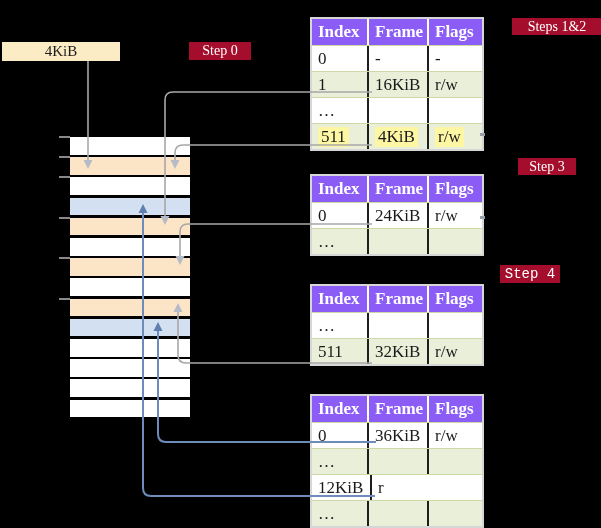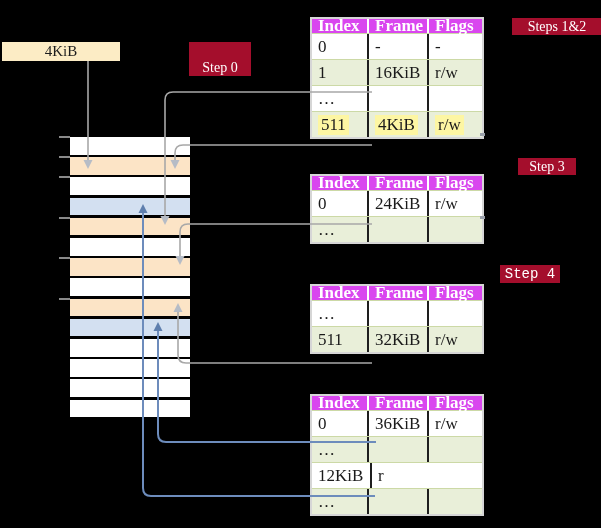--- a/index.html
+++ b/index.html
@@ -4,34 +4,34 @@
 <style>
   html,body{margin:0;padding:0;background:#000;}
   #canvas{position:relative;width:601px;height:528px;background:#000;overflow:hidden;
           font-family:"Liberation Serif","DejaVu Serif",serif;}
   
   #page-box{position:absolute;left:2px;top:42px;width:118px;height:19px;background:#fcecc5;
             display:flex;align-items:center;justify-content:center;color:#1c1c1c;font-size:15px;}
   
   .badge{position:absolute;background:#a40e2c;color:#fff;border-radius:0;
          display:flex;align-items:center;justify-content:center;font-size:14px;}
-  #badge-step0{left:189px;top:42px;width:62px;height:34px;align-items:flex-end;}
+  #badge-step0{left:189px;top:42px;width:62px;height:18px;}
   #badge-steps12{left:512px;top:18px;width:90px;height:17px;}
   #badge-step3{left:518px;top:158px;width:58px;height:17px;}
   #badge-step4{left:500px;top:265px;width:60px;height:18px;font-family:Liberation Mono, monospace;}
   
   .mem-row{position:absolute;left:70px;width:120px;height:17.5px;}
   .mem-white{background:#ffffff;}
   .mem-peach{background:#fce4c6;}
   .mem-blue{background:#d3e0f1;}
   .tick{position:absolute;left:59px;width:11px;height:0;border-top:2px solid #8a8a8a;}
   
   .ptable{position:absolute;width:170px;border:2px solid #d6d6d6;background:#fff;
           color:#1a1a1a;font-size:17px;box-sizing:content-box;}
-  .ptable .hdr{display:flex;background:#d946ef;color:#fff;font-weight:bold;height:14px;}
+  .ptable .hdr{display:flex;background:#8b5cf6;color:#fff;font-weight:bold;height:26px;}
   .ptable .hdr .cell{display:flex;align-items:center;border-right:2px solid #fff;box-sizing:border-box;}
   .ptable .row{display:flex;height:25px;border-top:1px solid #ccd9a6;}
   .ptable .row .cell{display:flex;align-items:center;border-right:2px solid #1e1e1e;box-sizing:border-box;}
   .ptable .cell{padding-left:6px;}
   .ptable .c0{width:57px;}
   .ptable .c1{width:60px;text-align:center;}
   .ptable .c2{width:53px;border-right:none !important;}
   .ptable .row.shaded{background:#e9efd9;}
   .ptable .row .cell span.hl{background:#fdf6a3;padding:0 3px;}
   #overlay{position:absolute;left:0;top:0;pointer-events:none;}

